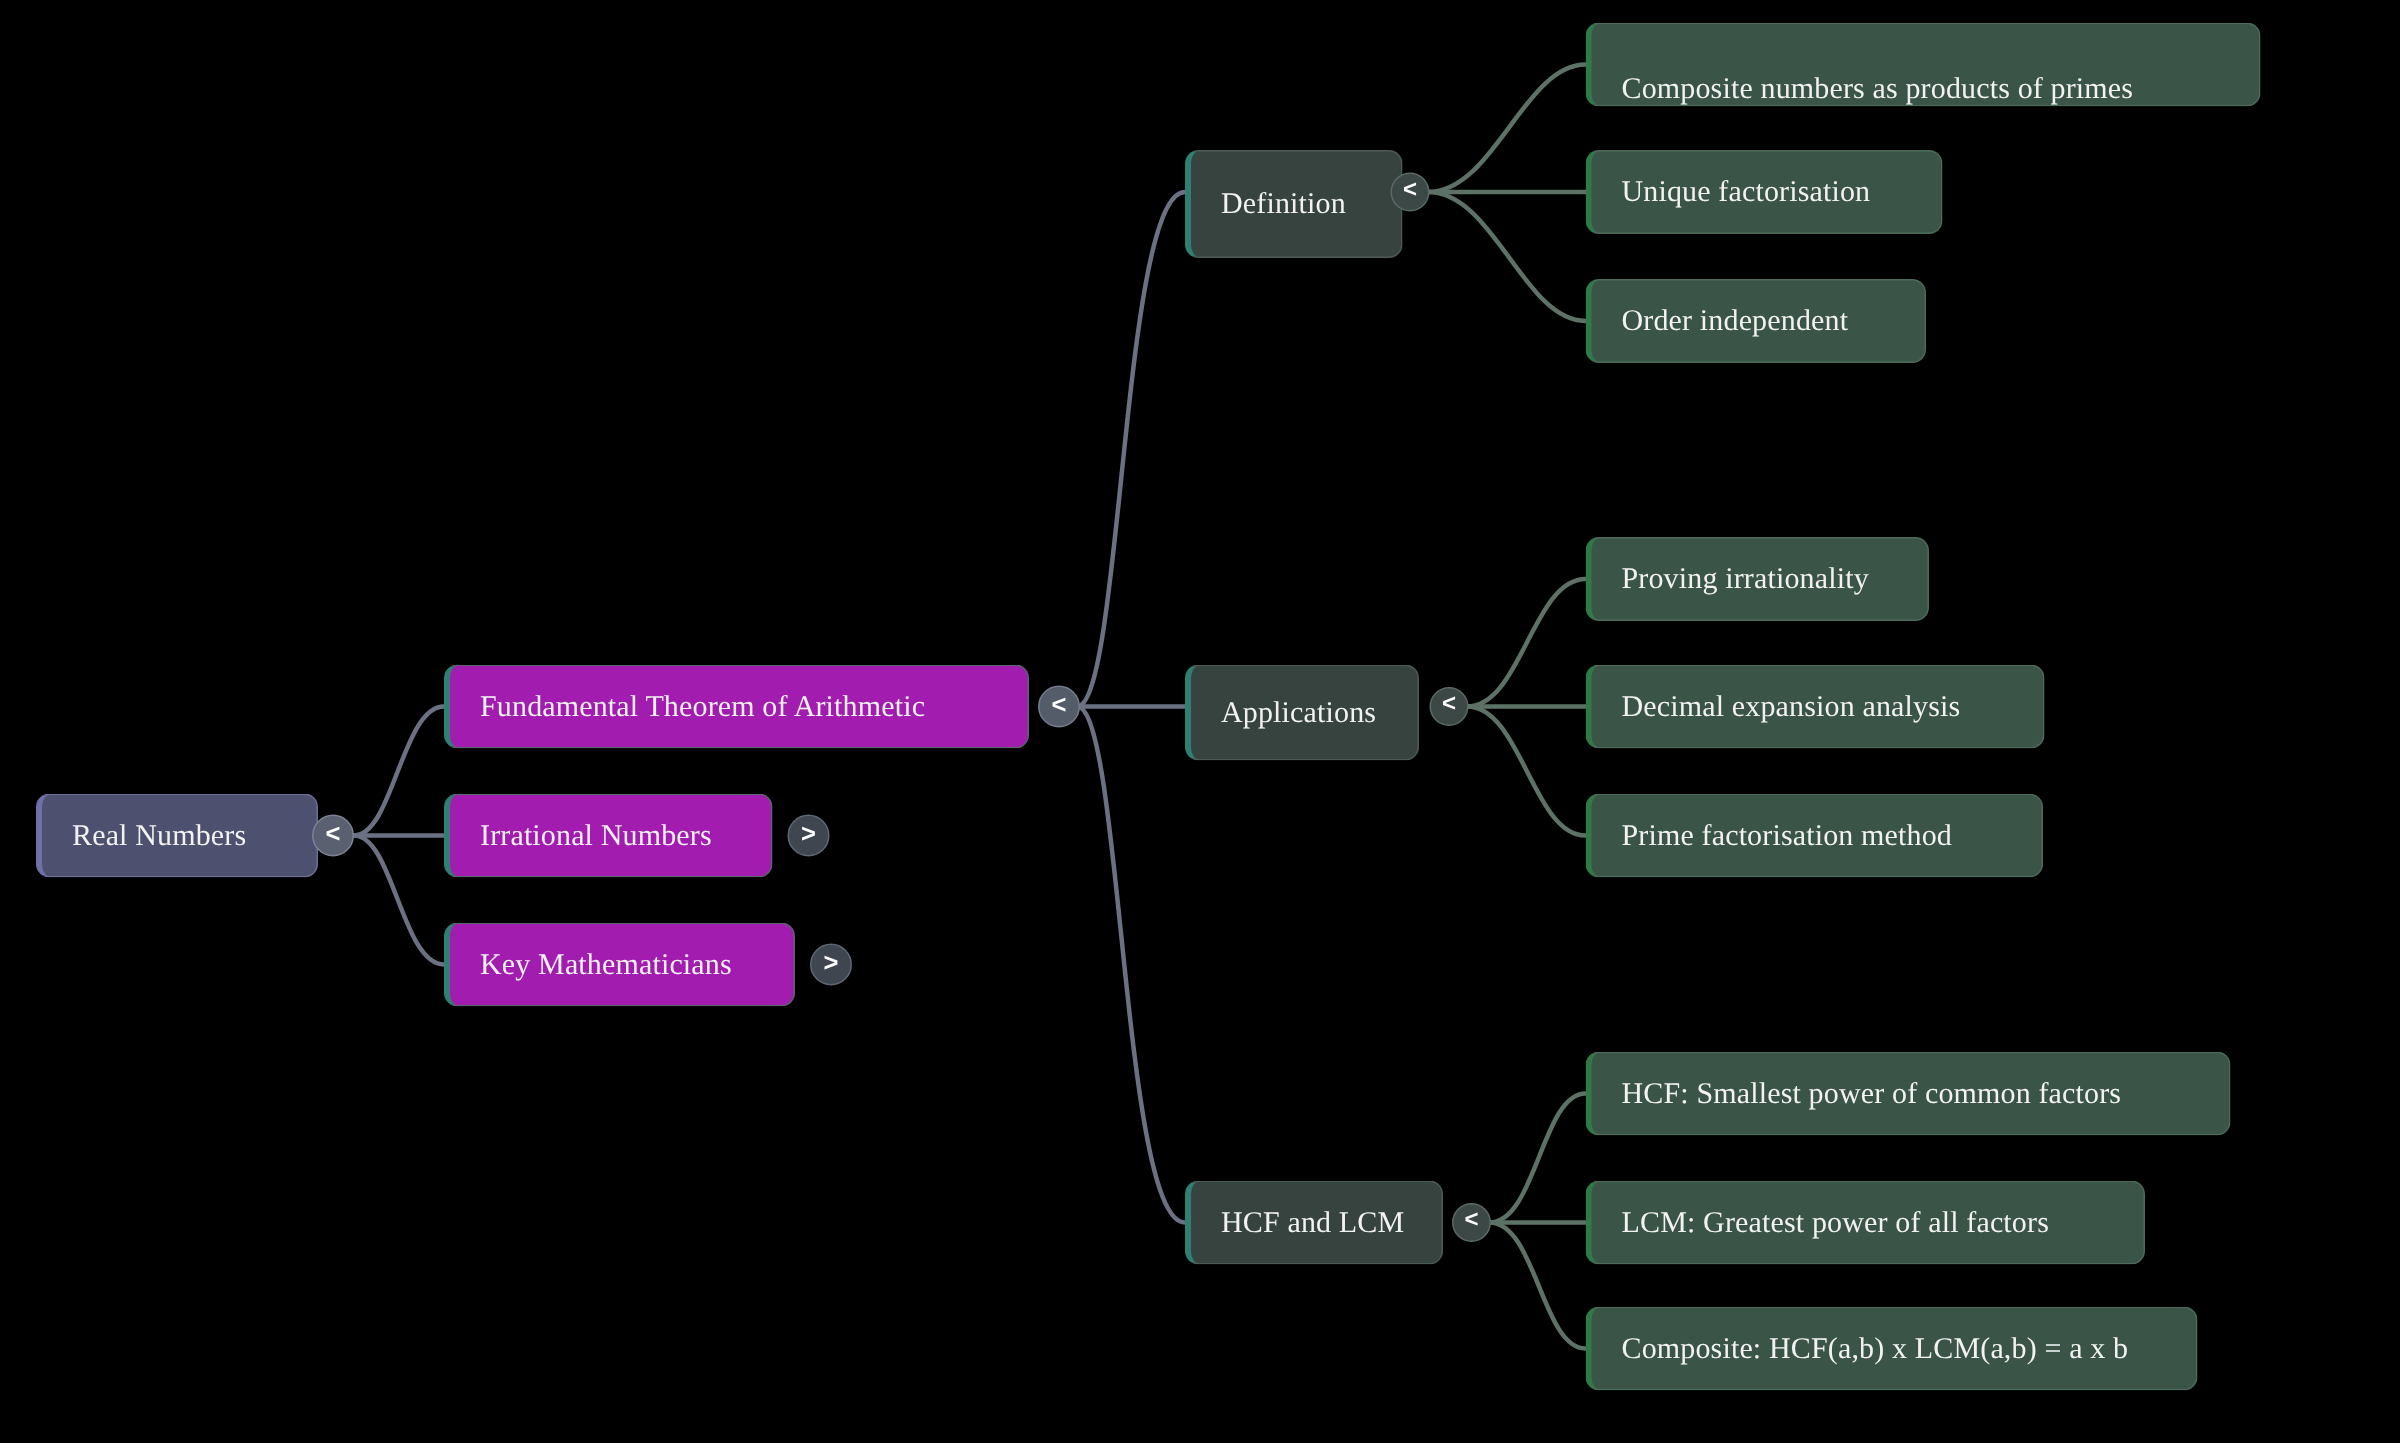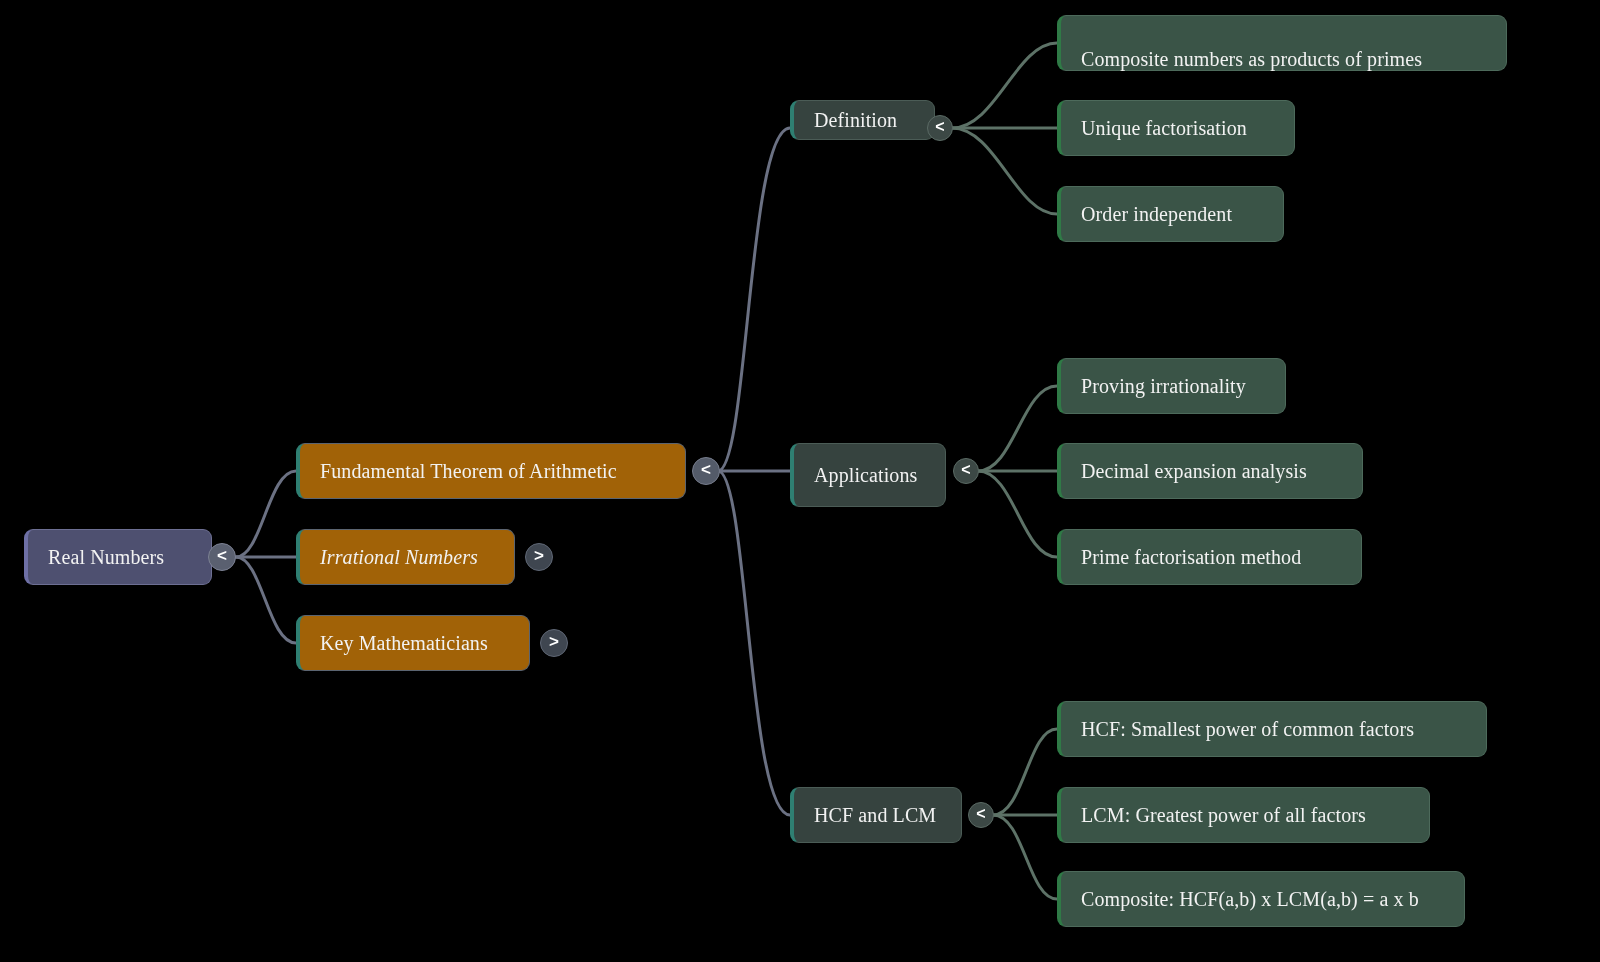--- a/index.html
+++ b/index.html
@@ -40,21 +40,21 @@
     padding: 0 20px;
     white-space: nowrap;
     letter-spacing: 0.1px;
   }
   .node.root {
     background: #4e5070;
     border: 1px solid #6d6f93;
     border-left: 4px solid #6e70a6;
   }
   .node.lvl1 {
-    background: #a16207;
+    background: #a21caf;
     border: 1px solid #5b6471;
     border-left: 4px solid #2f7f72;
   }
   .node.lvl2 {
     background: #36433f;
     border: 1px solid #4b5c56;
     border-left: 4px solid #2f7f72;
   }
   .node.leaf {
     background: #3a5447;
@@ -141,35 +141,35 @@
     <span class="chev">&lt;</span>
   </div>
 
   <div class="node lvl1" style="left:296px; top:443px; width:390px; height:56px;">
     <span>Fundamental Theorem of Arithmetic</span>
   </div>
   <div class="toggle open-slate" style="left:692px; top:457px;">
     <span class="chev">&lt;</span>
   </div>
 
-  <div class="node lvl1" style="left:296px; top:529px; width:219px; height:56px;font-style:italic;">
+  <div class="node lvl1" style="left:296px; top:529px; width:219px; height:56px;">
     <span>Irrational Numbers</span>
   </div>
   <div class="toggle closed" style="left:525px; top:543px;">
     <span class="chev">&gt;</span>
   </div>
 
   <div class="node lvl1" style="left:296px; top:615px; width:234px; height:56px;">
     <span>Key Mathematicians</span>
   </div>
   <div class="toggle closed" style="left:540px; top:629px;">
     <span class="chev">&gt;</span>
   </div>
 
-  <div class="node lvl2" style="left:790px; top:100px; width:145px; height:40px;">
+  <div class="node lvl2" style="left:790px; top:100px; width:145px; height:72px;">
     <span>Definition</span>
   </div>
   <div class="toggle open-green" style="left:927px; top:115px;">
     <span class="chev">&lt;</span>
   </div>
 
   <div class="node lvl2" style="left:790px; top:443px; width:156px; height:64px;">
     <span>Applications</span>
   </div>
   <div class="toggle open-green" style="left:953px; top:458px;">

